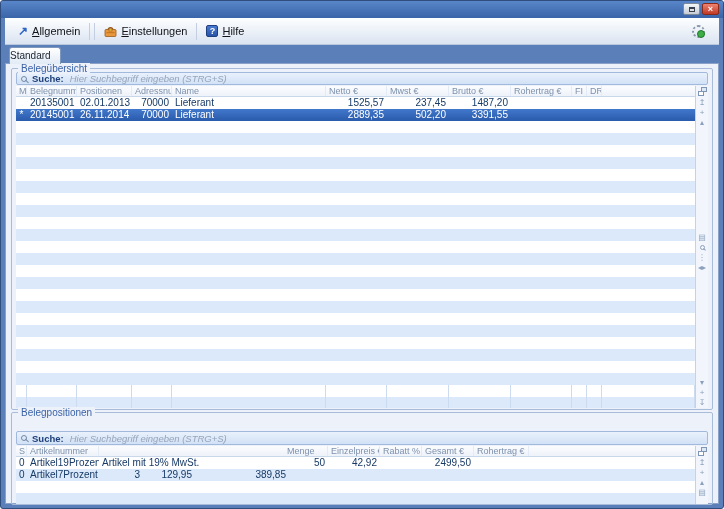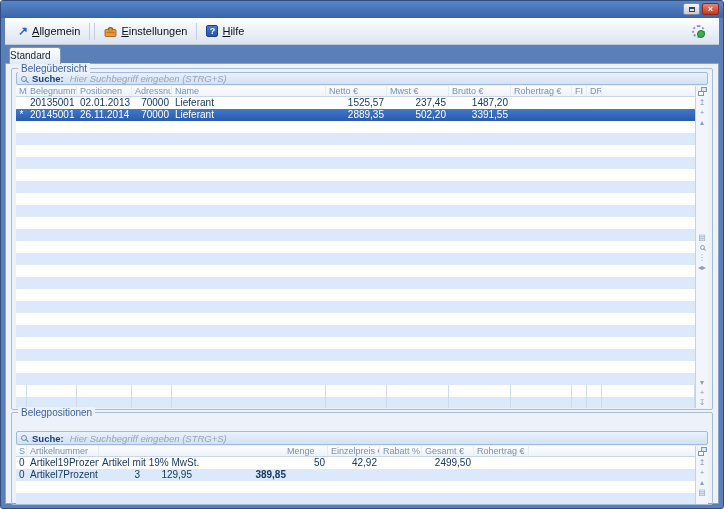--- a/index.html
+++ b/index.html
@@ -578,21 +578,21 @@
                 <span class="cell" style="width: 52px; text-align: right;">2499,50</span>
                 <span class="cell" style="width: 55px; text-align: right;"></span>
                 <span class="cell" style="flex: 1 1 0%; text-align: left;"></span>
               </div>
               <div class="grow stripe">
                 <span class="cell" style="width: 11px; text-align: left;">0</span>
                 <span class="cell" style="width: 72px; text-align: left;">Artikel7Prozent</span>
                 <span class="cell" style="width: 44px; text-align: right;">3</span>
                 <span class="cell" style="width: 52px; text-align: right;">129,95</span>
                 <span class="cell" style="width: 42px; text-align: right;"></span>
-                <span class="cell" style="width: 52px; text-align: right; font-weight: bold;">389,85</span>
+                <span class="cell" style="width: 52px; text-align: right;">389,85</span>
                 <span class="cell" style="width: 55px; text-align: right;"></span>
                 <span class="cell" style="flex: 1 1 0%; text-align: left;"></span>
               </div>
               <div class="grow">
                 <span class="cell" style="width: 11px; text-align: left;"></span>
                 <span class="cell" style="width: 72px; text-align: left;"></span>
                 <span class="cell" style="width: 185px; text-align: left;"></span>
                 <span class="cell" style="width: 44px; text-align: right;"></span>
                 <span class="cell" style="width: 52px; text-align: right;"></span>
                 <span class="cell" style="width: 42px; text-align: right;"></span>

